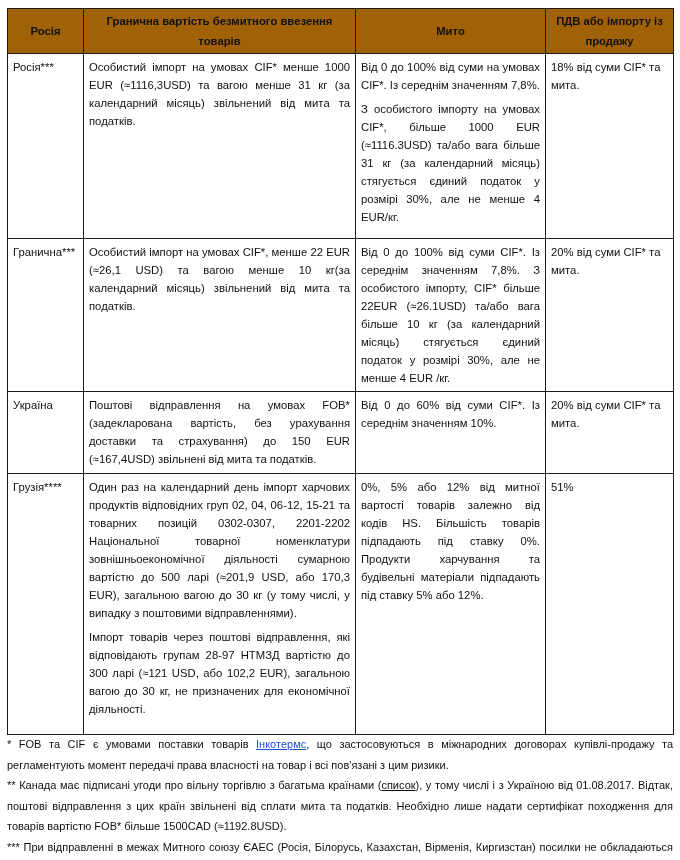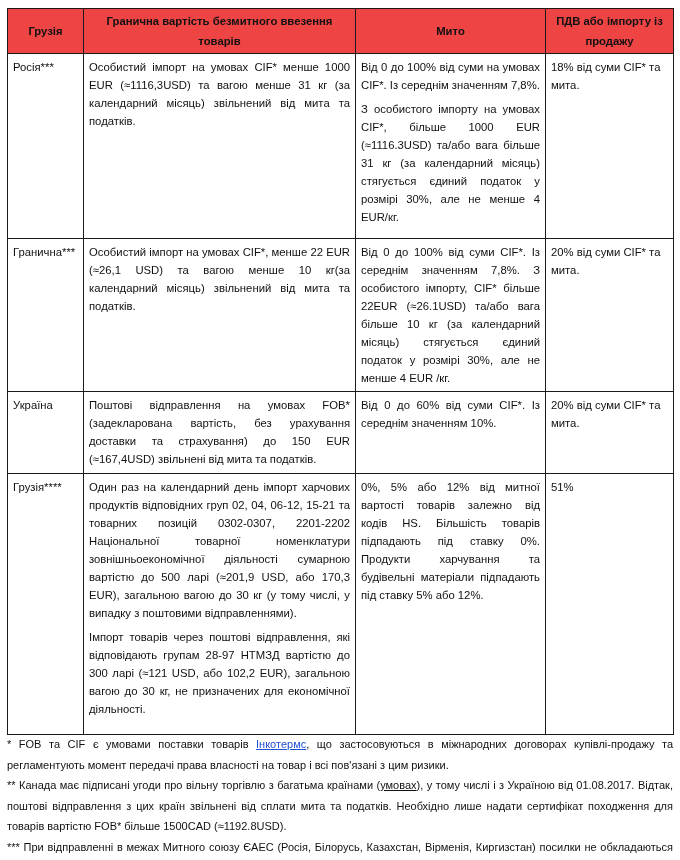--- a/index.html
+++ b/index.html
@@ -9,21 +9,21 @@
     position: absolute; left: 7px; top: 8px;
     width: 666px; border-collapse: collapse; table-layout: fixed;
     font-size: 11.3px; line-height: 18px;
   }
   table.customs col.c1 { width: 76px; }
   table.customs col.c2 { width: 272px; }
   table.customs col.c3 { width: 190px; }
   table.customs col.c4 { width: 128px; }
   table.customs th, table.customs td { border: 1px solid #1a1a1a; vertical-align: top; padding: 4px 5px 4px 5px; }
   table.customs thead th {
-    background: #ef4444; font-weight: bold; text-align: center; vertical-align: middle;
+    background: #a16207; font-weight: bold; text-align: center; vertical-align: middle;
     height: 38px; padding: 2px 4px; line-height: 20px;
   }
   td.just p { text-align: justify; margin: 0; }
   td p + p { margin-top: 6px !important; }
   tr.row-russia td { height: 176px; margin-top: 22px; }
   tr.row-belarus td { height: 141px; }
   tr.row-ukraine td { height: 73px; }
   tr.row-georgia td { height: 252px; }
   td.country { padding-left: 3px; }
   .footnotes { position: absolute; left: 7px; top: 734px; width: 666px; font-size: 11px; line-height: 20.5px; text-align: justify; }
@@ -37,21 +37,21 @@
 <div class="page">
   <table class="customs">
     <colgroup>
         <col class="c1">
         <col class="c2">
         <col class="c3">
         <col class="c4">
       </colgroup>
     <thead>
       <tr>
-        <th>Грузія</th>
+        <th>Росія</th>
         <th>Гранична вартість безмитного ввезення товарів</th>
         <th>Мито</th>
         <th>ПДВ або імпорту із продажу</th>
       </tr>
     </thead>
     <tbody>
       <tr class="row-russia">
         <td class="country">Росія***</td>
         <td class="just">
           <p>Особистий імпорт на умовах CIF* менше 1000 EUR (≈1116,3USD) та вагою менше 31 кг (за календарний місяць) звільнений від мита та податків.</p>
@@ -94,17 +94,17 @@
         <td>51%</td>
       </tr>
     </tbody>
   </table>
 
   <div class="footnotes">
     <p>
       <span>* FOB та CIF є умовами поставки товарів </span><a href="#">Інкотермс</a><span>, що застосовуються в міжнародних договорах купівлі-продажу та регламентують момент передачі права власності на товар і всі пов'язані з цим ризики.</span>
     </p>
     <p>
-      <span>** Канада має підписані угоди про вільну торгівлю з багатьма країнами (</span><a href="#" class="plain">умовах</a><span>), у тому числі і з Україною від 01.08.2017. Відтак, поштові відправлення з цих країн звільнені від сплати мита та податків. Необхідно лише надати сертифікат походження для товарів вартістю FOB* більше 1500CAD (≈1192.8USD).</span>
+      <span>** Канада має підписані угоди про вільну торгівлю з багатьма країнами (</span><a href="#" class="plain">список</a><span>), у тому числі і з Україною від 01.08.2017. Відтак, поштові відправлення з цих країн звільнені від сплати мита та податків. Необхідно лише надати сертифікат походження для товарів вартістю FOB* більше 1500CAD (≈1192.8USD).</span>
     </p>
     <p>*** При відправленні в межах Митного союзу ЄАЕС (Росія, Білорусь, Казахстан, Вірменія, Киргизстан) посилки не обкладаються будь-якими податками і зборами.</p>
   </div>
 </div>
 
 </body></html>

